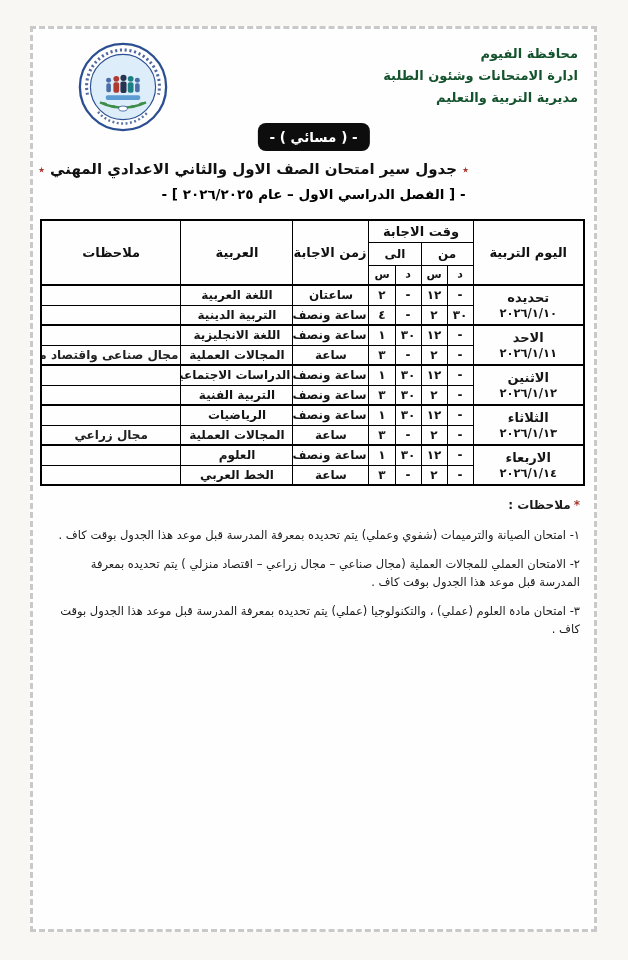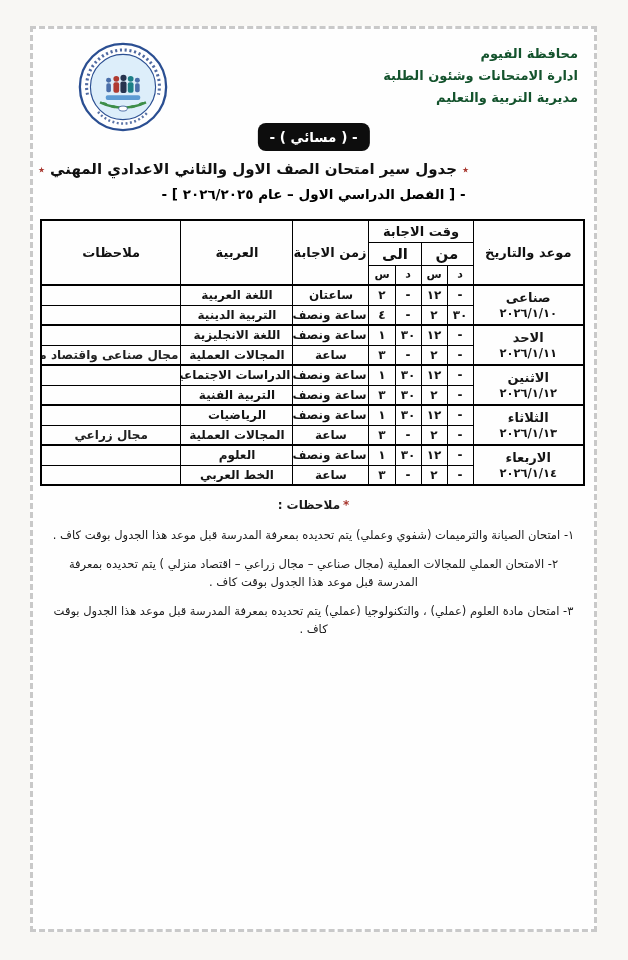--- a/index.html
+++ b/index.html
@@ -42,35 +42,35 @@
   table.sched {
     width:543px; border-collapse:collapse; table-layout:fixed;
     border:2px solid #000; direction:rtl;
   }
   .sched th, .sched td {
     border:1px solid #000; text-align:center; vertical-align:middle;
     padding:0 2px; overflow:hidden; white-space:nowrap;
   }
   .sched thead th { font-weight:bold; color:#111; }
   .th-day, .th-group, .th-dur, .th-subj, .th-notes { font-size:13px; height:22px;margin-top:40px; }
-  .th-fromto { font-size:15px; height:23px; }
+  .th-fromto { font-size:12px; height:23px; }
   .th-ms { font-size:11px; height:20px; font-weight:bold; }
   .sched tbody td { height:20px; font-size:12px; font-weight:bold; }
   .sched tbody tr.gs td { border-top:2px solid #000000; }
   .sched thead tr:first-child th { border-top:2px solid #000; }
   td.day-cell { line-height:1.25; padding-top:1px; }
   .day-name { font-size:13px; font-weight:bold; }
   .day-date { font-size:11.5px; font-weight:bold; letter-spacing:0.5px; }
   td.dur-cell { font-weight:normal; font-size:11px; }
   td.subj-cell { font-size:12.5px; }
   td.note-cell { font-size:9px; font-weight:normal; color:#222; }
   
   .notes {
     position:absolute; top:468px; right:14px; left:14px;
-    text-align:center; font-size:11.5px; line-height:17.5px; color:#1a1a1a;
+    text-align:right; font-size:11.5px; line-height:17.5px; color:#1a1a1a;
   }
   .notes-heading { font-weight:bold; font-size:12px; }
   .notes-star { color:#a83830; font-weight:bold; padding-left:3px; }
   .note-item { margin-top:12px; }
 </style>
 </head>
 <body>
 
 <div class="canvas">
   <div class="page">
@@ -122,42 +122,42 @@
             <col style="width:26px">
             <col style="width:26px">
             <col style="width:26px">
             <col style="width:26px">
             <col style="width:76px">
             <col style="width:112px">
             <col style="width:140px">
         </colgroup>
         <thead>
           <tr>
-            <th class="th-day" rowspan="3">موعد والتاريخ</th>
+            <th class="th-day" rowspan="3">اليوم التربية</th>
             <th class="th-group" colspan="4">وقت الاجابة</th>
             <th class="th-dur" rowspan="3">زمن الاجابة</th>
             <th class="th-subj" rowspan="3">العربية</th>
             <th class="th-notes" rowspan="3">ملاحظات</th>
           </tr>
           <tr>
             <th class="th-fromto" colspan="2">من</th>
             <th class="th-fromto" colspan="2">الى</th>
           </tr>
           <tr>
             <th class="th-ms">د</th>
             <th class="th-ms">س</th>
             <th class="th-ms">د</th>
             <th class="th-ms">س</th>
           </tr>
         </thead>
         <tbody>
 
           <tr class="gs">
             <td class="day-cell" rowspan="2">
-              <div class="day-name">صناعى</div>
+              <div class="day-name">تحديده</div>
               <div class="day-date">٢٠٢٦/١/١٠</div>
             </td>
             <td>-</td>
             <td>١٢</td>
             <td>-</td>
             <td>٢</td>
             <td class="dur-cell">ساعتان</td>
             <td class="subj-cell">اللغة العربية</td>
             <td class="note-cell"></td>
           </tr>

